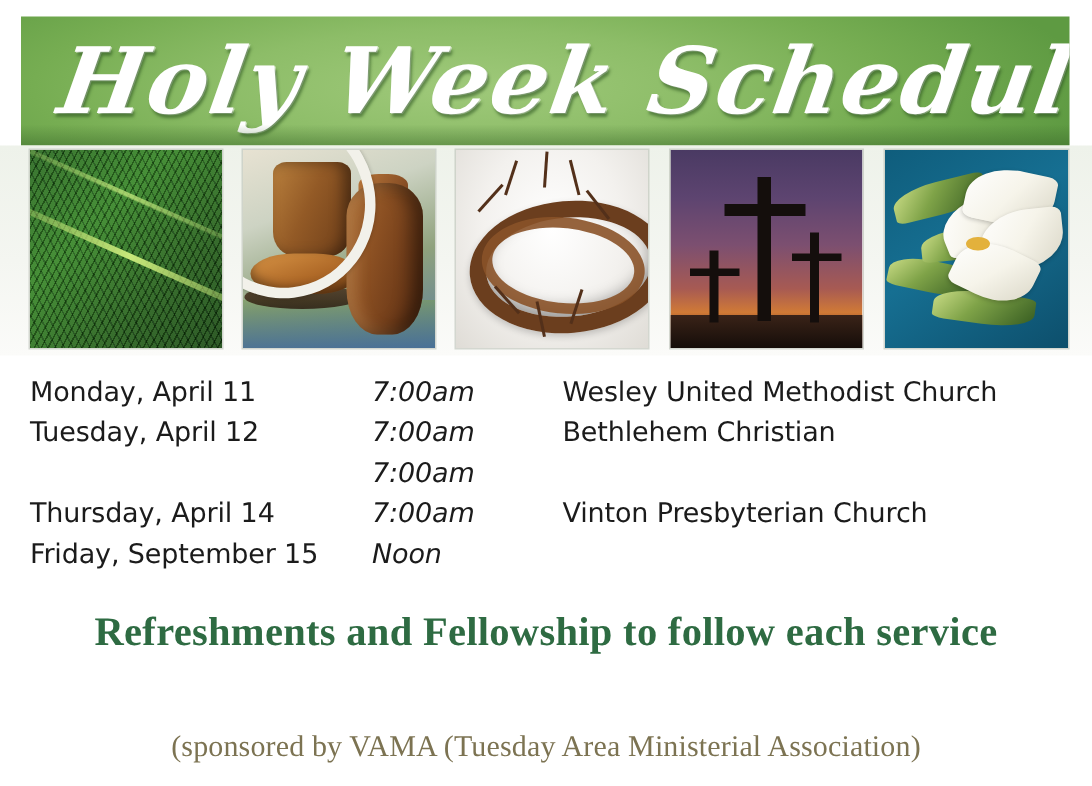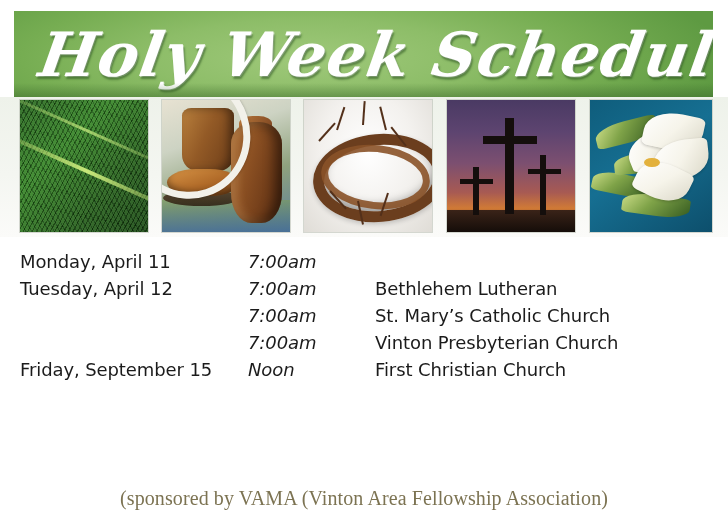--- a/index.html
+++ b/index.html
@@ -383,43 +383,44 @@
       </div>
     </div>
 
   </div>
 
   <div class="schedule">
 
     <div class="sched-row">
       <span class="col-day">Monday, April 11</span>
       <span class="col-time">7:00am</span>
+      <span class="col-place">Wesley United Methodist Church</span>
     </div>
 
     <div class="sched-row">
       <span class="col-day">Tuesday, April 12</span>
       <span class="col-time">7:00am</span>
-      <span class="col-place">Bethlehem Lutheran</span>
+      <span class="col-place">Bethlehem Christian</span>
     </div>
 
     <div class="sched-row">
       <span class="col-time">7:00am</span>
-      <span class="col-place">St. Mary’s Catholic Church</span>
     </div>
 
     <div class="sched-row">
+      <span class="col-day">Thursday, April 14</span>
       <span class="col-time">7:00am</span>
       <span class="col-place">Vinton Presbyterian Church</span>
     </div>
 
     <div class="sched-row">
       <span class="col-day">Friday, September 15</span>
       <span class="col-time">Noon</span>
-      <span class="col-place">First Christian Church</span>
     </div>
 
   </div>
 
-
-
-  <div class="closing-3">(sponsored by VAMA (Vinton Area Fellowship Association)</div>
+  <div class="closing-1">Refreshments and Fellowship to follow each service</div>
+
+
+  <div class="closing-3">(sponsored by VAMA (Tuesday Area Ministerial Association)</div>
 
 </div>
 
 </body></html>

